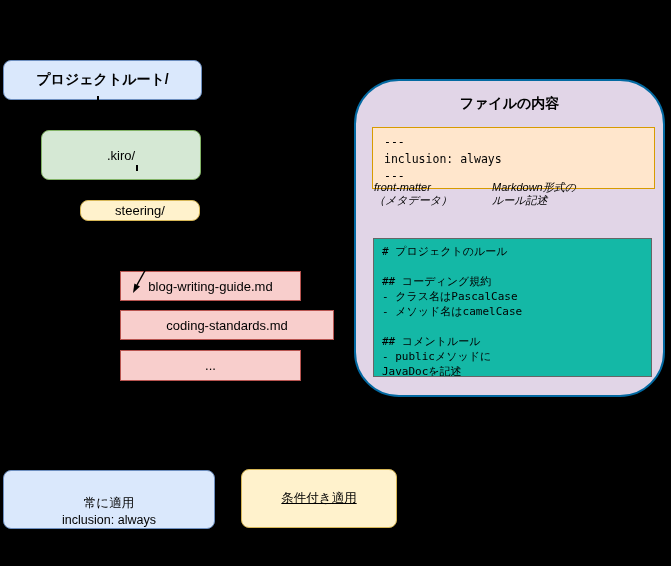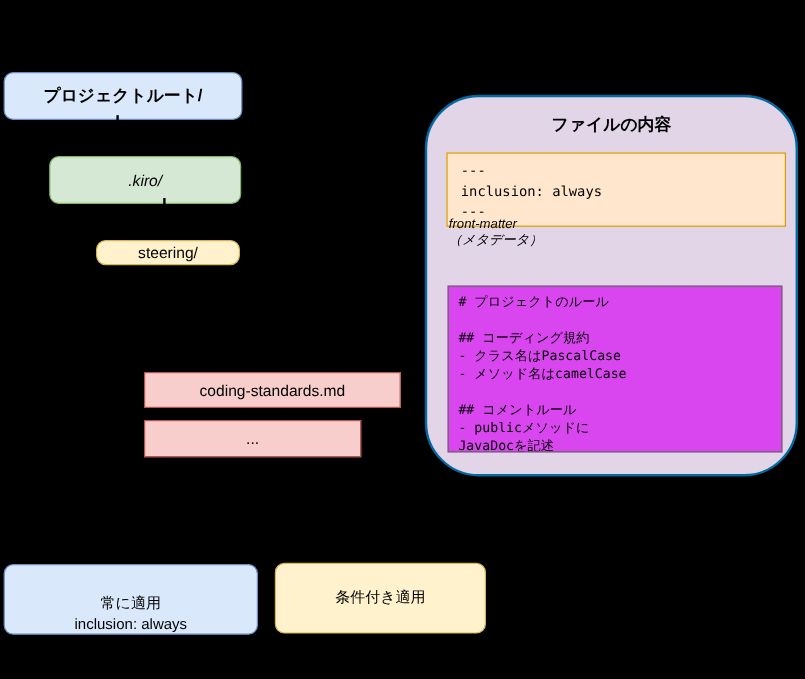--- a/index.html
+++ b/index.html
@@ -34,82 +34,87 @@
     position:absolute;box-sizing:border-box;margin:0;
     font-family:"DejaVu Sans Mono",monospace;white-space:pre;overflow:hidden;
   }
   .front-matter-box{
     left:16px;top:46px;width:283px;height:62px;
     background:#ffe6cc;border:1px solid #d79b00;
     font-size:11.5px;line-height:17px;padding:6px 11px;
   }
   .markdown-box{
     left:17px;top:157px;width:279px;height:139px;
-    background:#d946ef;border:1px solid #666666;
+    background:#14b8a6;border:1px solid #666666;
     font-size:11px;line-height:15px;padding:5px 8px;
   }
   .caption{
     position:absolute;top:100px;font-style:italic;font-size:11px;
     line-height:13px;white-space:pre;
   }
   .caption-left{left:18px;}
   .caption-right{left:136px;}
 
   .legend{
     position:absolute;top:470px;height:59px;border-radius:8px;
     display:flex;flex-direction:column;align-items:center;justify-content:center;
     box-sizing:border-box;z-index:2;font-size:12.5px;line-height:16.5px;text-align:center;
   }
   .legend .legend-code{white-space:pre;text-align:center;}
   .legend-always  {left:3px;width:212px;justify-content:flex-end;}
-  .legend-filematch{left:229px;top:469px;width:176px;}
+  .legend-filematch{left:241px;top:469px;width:156px;text-decoration:underline;}
   .legend-manual  {left:451px;width:178px;}
 
   .stub{position:absolute;width:2px;height:6px;background:#000;z-index:3;}
   .stub1{left:97px;top:96px;}
   .stub2{left:136px;top:165px;}
   .stub3{left:152px;top:233px;}
   .arrow-svg{position:absolute;left:120px;top:255px;z-index:3;}
 </style>
 </head>
 <body>
 
 <div class="canvas">
 
   <div class="node blue rounded root-title" style="left:3px;top:60px;width:199px;height:40px;">
     <span>プロジェクトルート/</span>
   </div>
 
-  <div class="node green rounded dir-label" style="left:41px;top:130px;width:160px;height:40px;font-style:italic;">
+  <div class="node green rounded dir-label" style="left:41px;top:130px;width:160px;height:50px;">
     <span>.kiro/</span>
   </div>
 
   <div class="node yellow rounded dir-label" style="left:80px;top:200px;width:120px;height:21px;">
     <span>steering/</span>
   </div>
 
+  <div class="node pink file-label" style="left:120px;top:271px;width:181px;height:30px;">
+    <span>blog-writing-guide.md</span>
+  </div>
 
   <div class="node pink file-label" style="left:120px;top:310px;width:214px;height:30px;">
     <span>coding-standards.md</span>
   </div>
 
   <div class="node pink file-label" style="left:120px;top:350px;width:181px;height:31px;">
     <span>...</span>
   </div>
 
   <div class="panel">
     <div class="panel-title">ファイルの内容</div>
 
     <pre class="codebox front-matter-box">---
 inclusion: always
 ---</pre>
 
     <div class="caption caption-left">front-matter
 （メタデータ）</div>
 
+    <div class="caption caption-right">Markdown形式の
+ルール記述</div>
 
     <pre class="codebox markdown-box"># プロジェクトのルール
 
 ## コーディング規約
 - クラス名はPascalCase
 - メソッド名はcamelCase
 
 ## コメントルール
 - publicメソッドに
 JavaDocを記述</pre>

